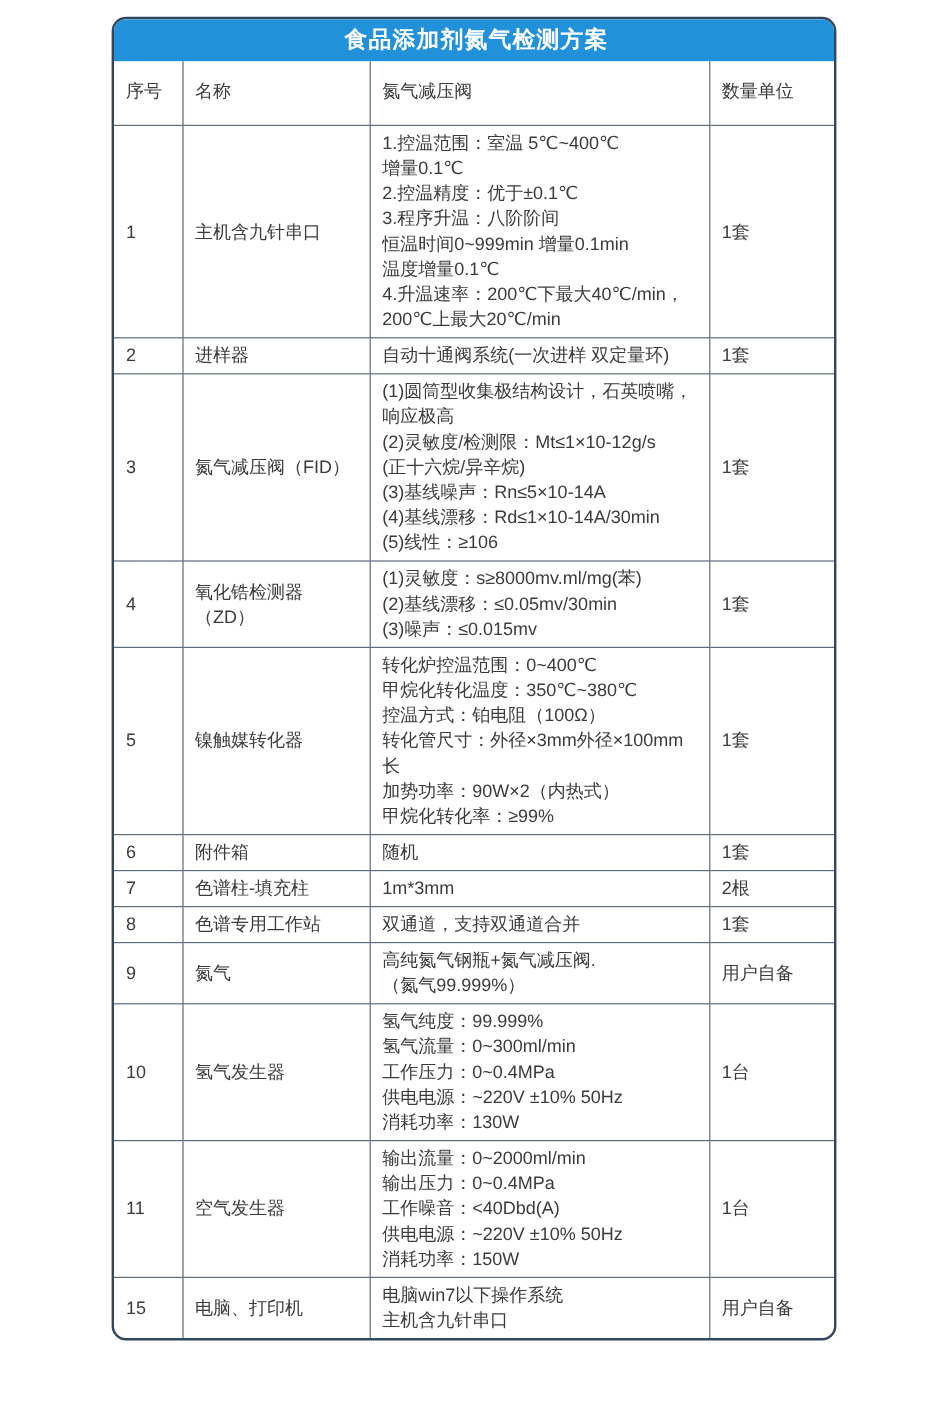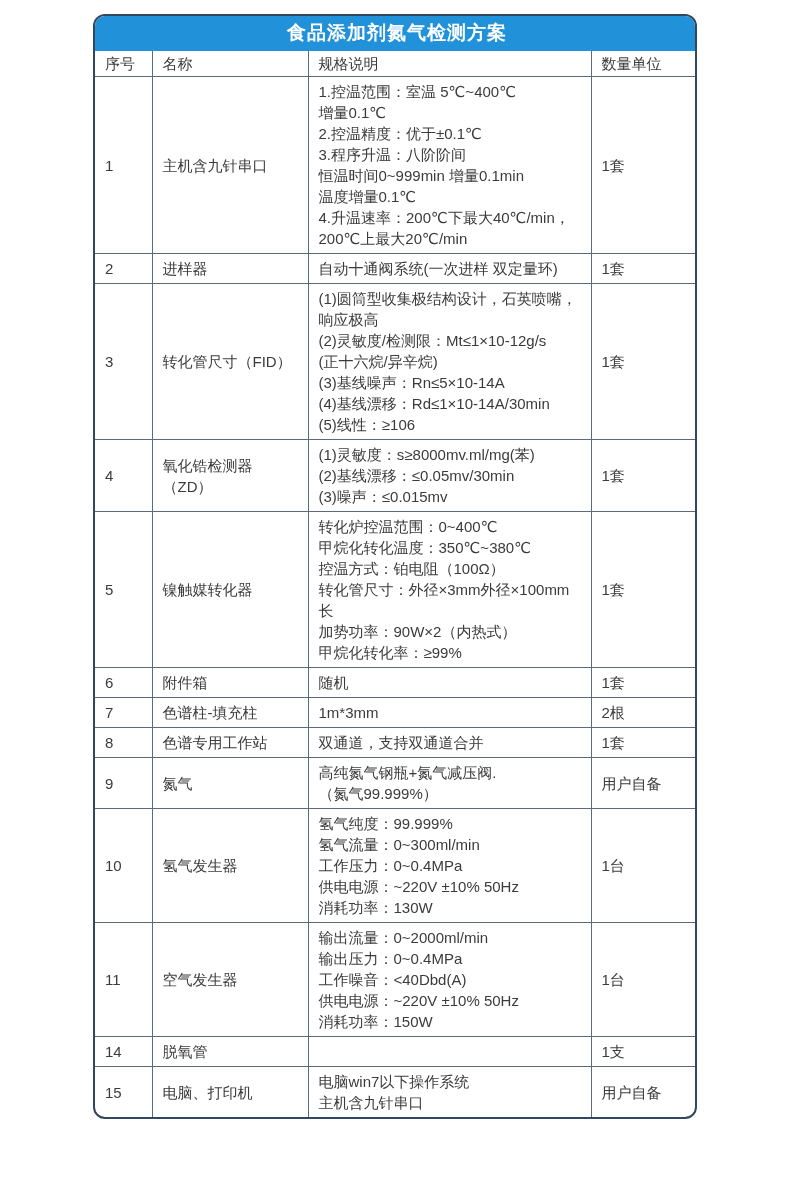--- a/index.html
+++ b/index.html
@@ -44,21 +44,21 @@
   table.spec th,
   table.spec td {
     border: 1px solid #5b6b7c;
     padding: 4px 10px;
     line-height: 21px;
     text-align: left;
     font-weight: normal;
     vertical-align: middle;
     overflow: hidden;
   }
-  table.spec th { padding: 2px 10px; }
+  table.spec th { padding: 16px 10px; font-family: Liberation Mono, monospace; }
   col.w-no   { width: 57px; }
   col.w-name { width: 156px; }
   col.w-spec { width: 283px; }
   col.w-qty  { width: 104px; }
   .c-no  { text-align: center; }
   .c-spec { white-space: pre-line; padding: 4px 6px 4px 8px; }
   .c-name { padding-left: 12px; }
 </style>
 </head>
 <body>
@@ -70,21 +70,21 @@
       <colgroup>
         <col class="w-no">
         <col class="w-name">
         <col class="w-spec">
         <col class="w-qty">
       </colgroup>
       <thead>
         <tr>
           <th class="c-no">序号</th>
           <th class="c-name">名称</th>
-          <th class="c-spec">规格说明</th>
+          <th class="c-spec">氮气减压阀</th>
           <th>数量单位</th>
         </tr>
       </thead>
       <tbody>
   <tr>
     <td class="c-no">1</td>
     <td class="c-name">主机含九针串口</td>
     <td class="c-spec">1.控温范围：室温 5℃~400℃
 增量0.1℃
 2.控温精度：优于±0.1℃
@@ -98,21 +98,21 @@
 
   <tr>
     <td class="c-no">2</td>
     <td class="c-name">进样器</td>
     <td class="c-spec">自动十通阀系统(一次进样 双定量环)</td>
     <td class="c-qty">1套</td>
   </tr>
 
   <tr>
     <td class="c-no">3</td>
-    <td class="c-name">转化管尺寸（FID）</td>
+    <td class="c-name">氮气减压阀（FID）</td>
     <td class="c-spec">(1)圆筒型收集极结构设计，石英喷嘴，
 响应极高
 (2)灵敏度/检测限：Mt≤1×10-12g/s
 (正十六烷/异辛烷)
 (3)基线噪声：Rn≤5×10-14A
 (4)基线漂移：Rd≤1×10-14A/30min
 (5)线性：≥106</td>
     <td class="c-qty">1套</td>
   </tr>
 
@@ -183,26 +183,20 @@
     <td class="c-spec">输出流量：0~2000ml/min
 输出压力：0~0.4MPa
 工作噪音：&lt;40Dbd(A)
 供电电源：~220V ±10% 50Hz
 消耗功率：150W</td>
     <td class="c-qty">1台</td>
   </tr>
 
 
 
-  <tr>
-    <td class="c-no">14</td>
-    <td class="c-name">脱氧管</td>
-    <td class="c-spec"></td>
-    <td class="c-qty">1支</td>
-  </tr>
 
   <tr>
     <td class="c-no">15</td>
     <td class="c-name">电脑、打印机</td>
     <td class="c-spec">电脑win7以下操作系统
 主机含九针串口</td>
     <td class="c-qty">用户自备</td>
   </tr>
 </tbody>
     </table>

